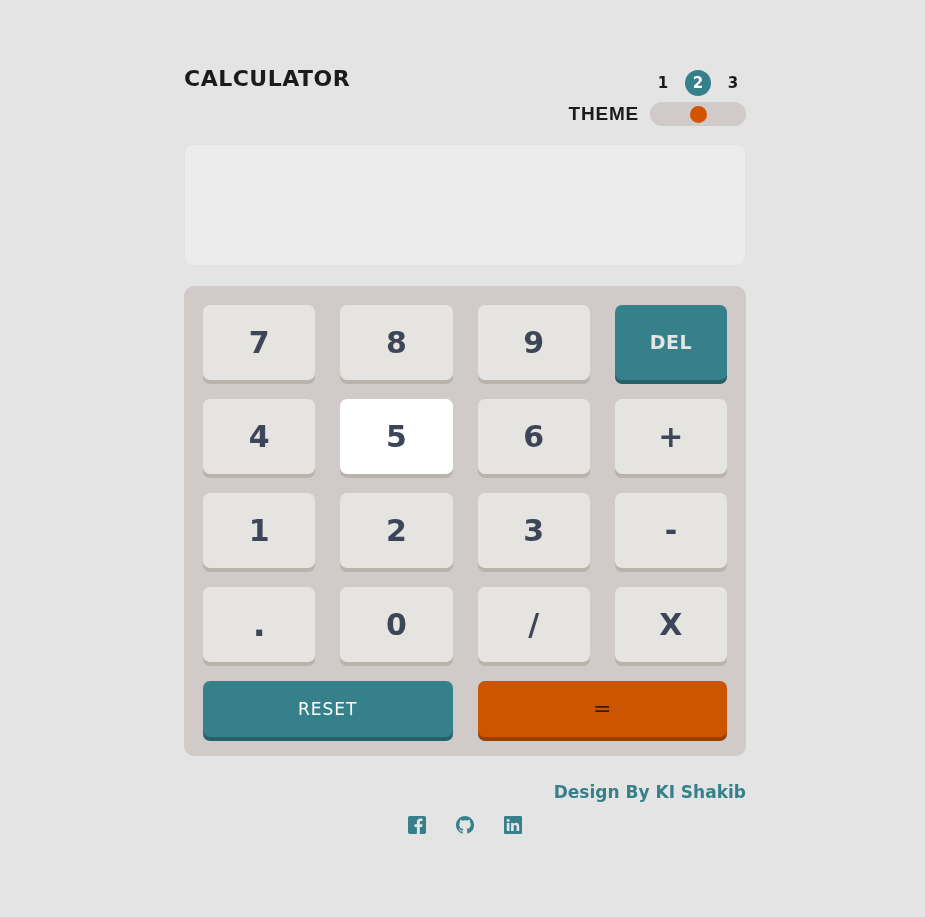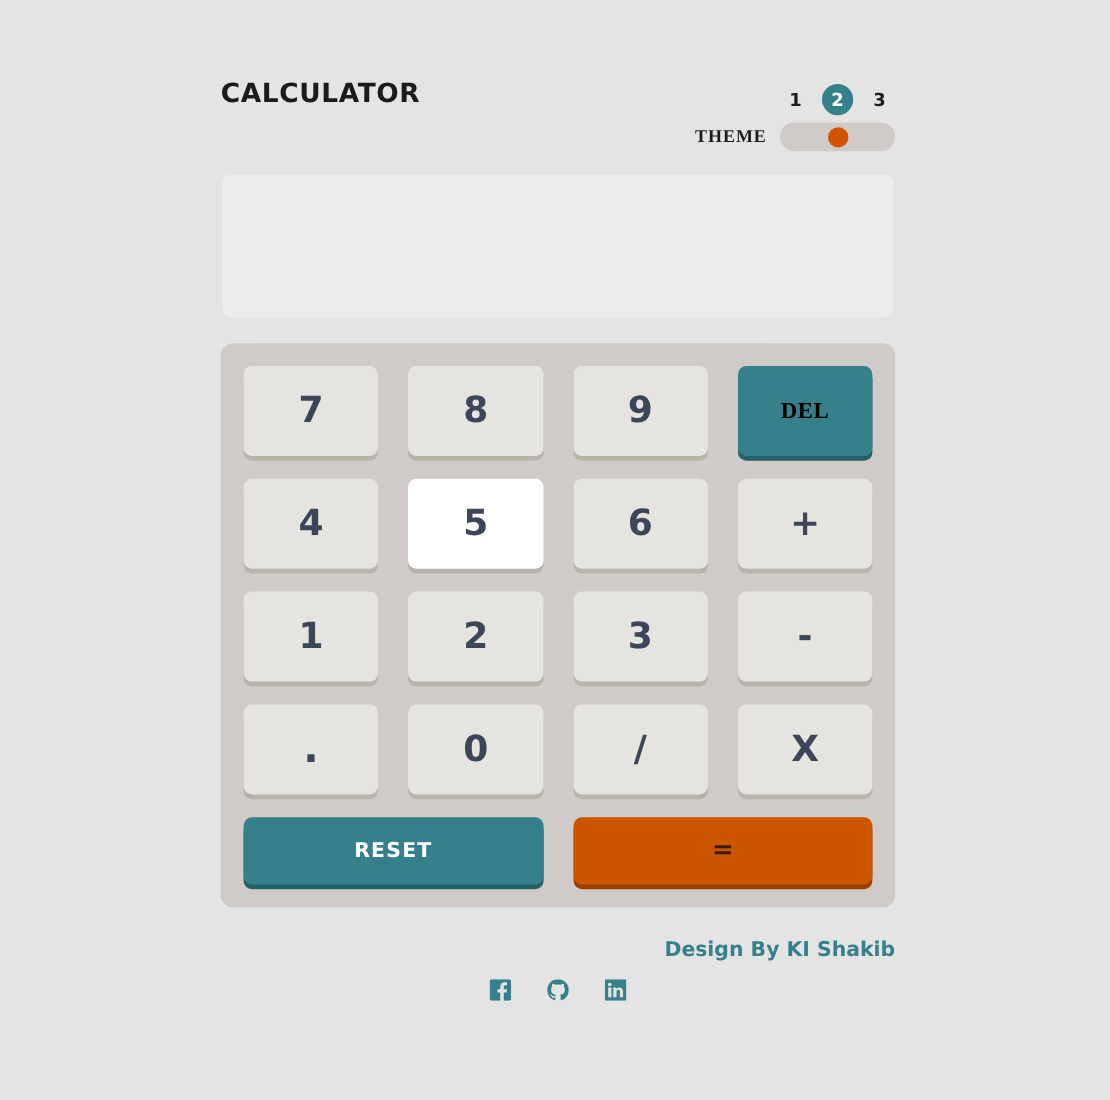--- a/index.html
+++ b/index.html
@@ -76,26 +76,26 @@
   }
 
   .theme-row {
     position: absolute;
     right: 0;
     top: 44px;
     display: flex;
     align-items: center;
   }
   .theme-label {
-    font-size: 15px;
+    font-size: 19px;
     font-weight: bold;
     letter-spacing: 0.8px;
     color: #1b1b1b;
     margin-right: 11px;
-    font-family: Liberation Serif, serif;
+    font-family: Liberation Sans, sans-serif;
   }
   .theme-track {
     position: relative;
     width: 96px;
     height: 24px;
     background: #d0cac9;
     border-radius: 12px;
   }
   .theme-knob {
     position: absolute;
@@ -155,41 +155,40 @@
     padding: 0;
     line-height: 75px;
     text-align: center;
   }
   .key.hover {
     background: #ffffff;
   }
   .key.accent {
     background: #35808b;
     box-shadow: 0 4px 0 #266068;
-    color: #000000;
+    color: #e5e5e5;
     font-size: 19px;
     letter-spacing: 0.5px;
-    font-family: Liberation Serif, serif;
   }
   .key.dot {
     font-size: 34px;
   }
 
   .bottom-row {
     display: grid;
     grid-template-columns: 1fr 1fr;
     gap: 25px;
     margin-top: 19px;
   }
   .wide-key {
     height: 56px;
     border: 0;
     border-radius: 7px;
     font-family: "DejaVu Sans", sans-serif;
-    font-weight: bold;
+    font-weight: normal;
     cursor: pointer;
     padding: 0;
     line-height: 56px;
     text-align: center;
   }
   .reset-key {
     background: #35808b;
     box-shadow: 0 4px 0 #266068;
     color: #ffffff;
     font-size: 17px;

